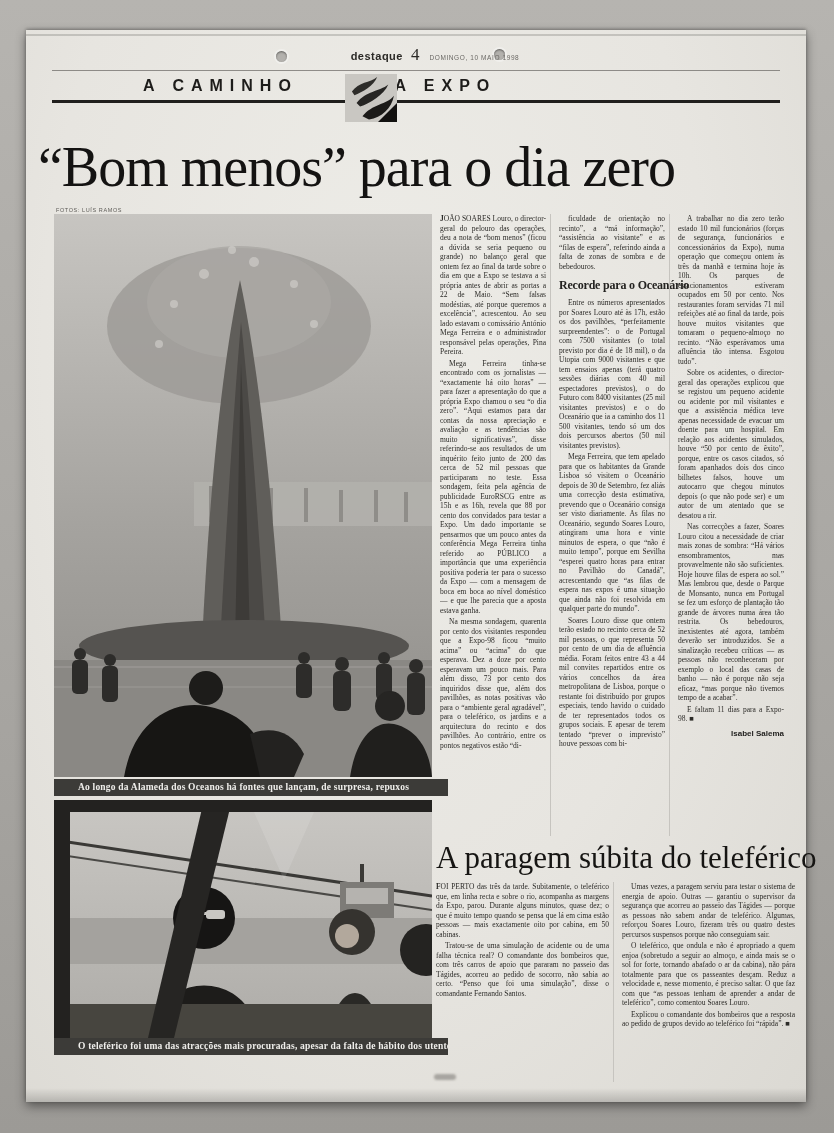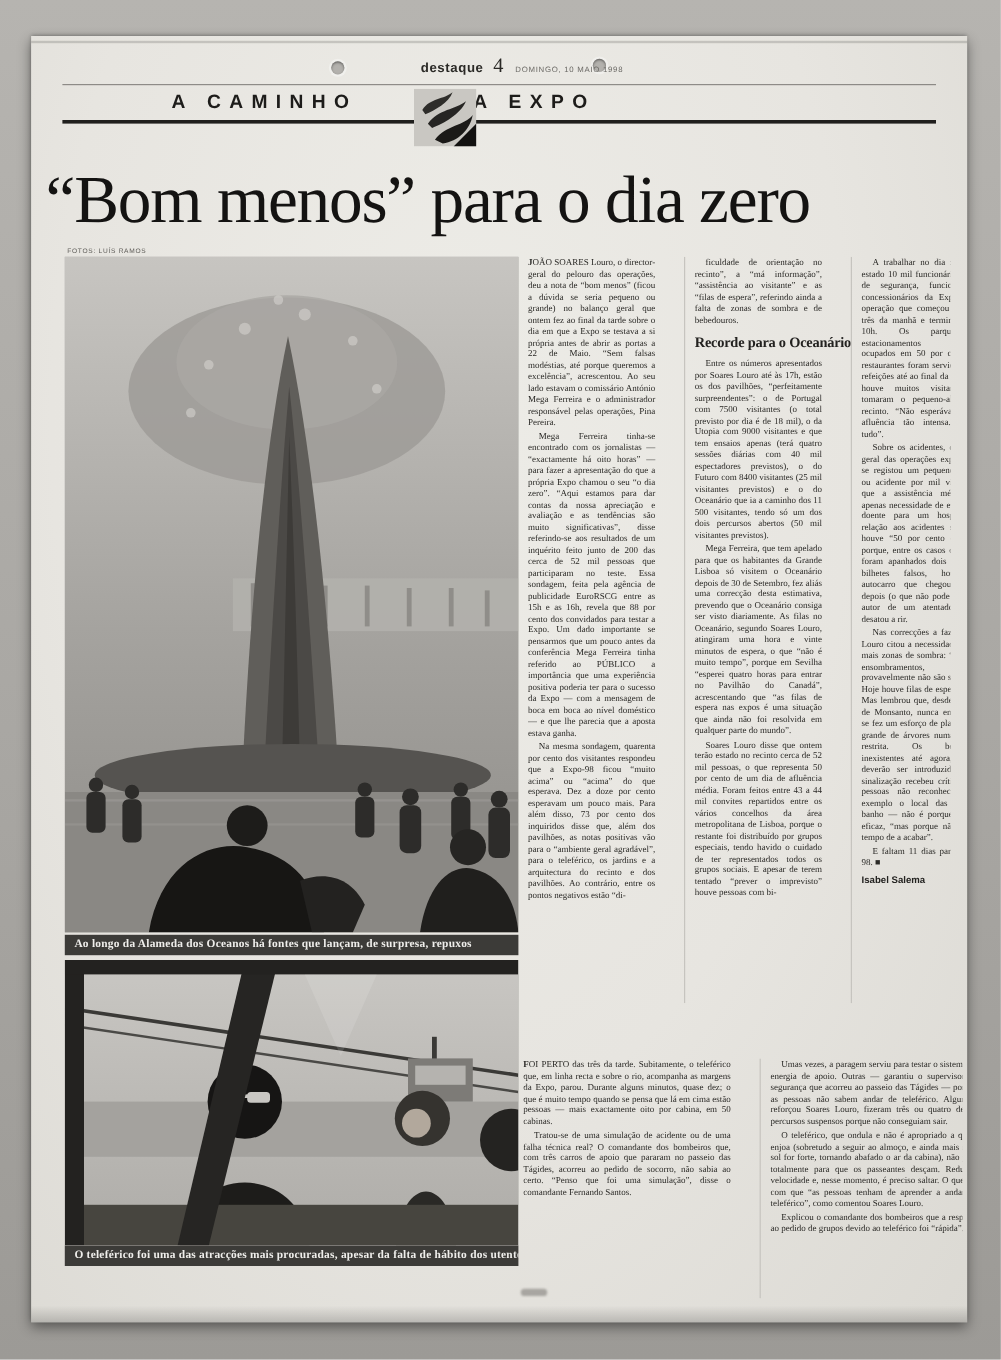--- a/index.html
+++ b/index.html
@@ -33,34 +33,34 @@
   .expo-logo{position:absolute;top:44px;left:319px;z-index:3;}
   
   .kicker{position:absolute;top:97px;left:30px;font-size:15px;font-weight:bold;color:#1e1d1b;}
   .headline{position:absolute;top:108px;left:12px;width:720px;font-size:56px;line-height:1.05;
     color:#141312;letter-spacing:-1px;white-space:nowrap;}
   .credit{position:absolute;top:177px;left:30px;font-family:"Liberation Sans",sans-serif;
     font-size:5.5px;letter-spacing:.6px;color:#5e5c58;}
   
   .photo{position:absolute;left:28px;width:378px;overflow:hidden;background:#9a9894;}
   .caption-bar{position:absolute;left:28px;width:370px;height:17px;line-height:17px;
-    background:#3c3b38;color:#efeeeb;font-size:9.5px;font-weight:bold;padding-left:8px;
+    background:#3c3b38;color:#efeeeb;font-size:9.5px;font-weight:bold;padding-left:24px;
     letter-spacing:.2px;white-space:nowrap;overflow:hidden;}
   
   .cols{position:absolute;display:flex;align-items:stretch;overflow:hidden;}
   .cols .col{width:106px;flex:none;}
-  .cols .col + .col{border-left:1px solid #c6c4bf;padding-left:8px;margin-left:24px;}
+  .cols .col + .col{border-left:1px solid #c6c4bf;padding-left:8px;margin-left:4px;}
   .cols2 .col{width:173px;}
   .col p{margin:0 0 2px 0;font-size:7.5px;line-height:9.5px;text-align:justify;
     color:#2b2a27;text-indent:9px;}
   .col p.first{text-indent:0;}
   .col p.first::first-letter{font-weight:bold;}
   .subhead{margin:8px 0 6px 0;font-size:12px;font-weight:600;letter-spacing:-.2px;
     color:#232220;white-space:nowrap;line-height:1.1;text-align:right;}
-  .byline{margin-top:5px;font-family:"Liberation Sans",sans-serif;
+  .byline{margin-top:5px;text-align:right;font-family:"Liberation Sans",sans-serif;
     font-weight:bold;font-size:8px;color:#232220;}
   .headline2{position:absolute;top:810px;left:410px;width:366px;text-align:center;
     font-size:31px;color:#161513;white-space:nowrap;}
   .smudge{position:absolute;top:1044px;left:408px;width:22px;height:6px;border-radius:3px;
     background:rgba(95,93,89,.45);filter:blur(1px);}
 </style>
 </head>
 <body>
 
 <div id="sheet">
@@ -211,20 +211,21 @@
       <circle cx="372" cy="150" r="26" fill="#242321"></circle>
       <rect x="16" y="204" width="362" height="34" fill="#47453f"></rect>
       <polygon points="150,0 178,0 120,238 94,238" fill="#262523"></polygon>
       <rect x="0" y="0" width="16" height="238" fill="#232220"></rect>
       <rect x="0" y="0" width="378" height="12" fill="#232220"></rect>
       <polygon points="200,12 260,12 230,80" fill="#ffffff" opacity=".12"></polygon>
     </svg>
   </div>
   <div class="caption-bar" style="top:1008px;">O teleférico foi uma das atracções mais procuradas, apesar da falta de hábito dos utentes</div>
 
+  <h2 class="headline2" style="margin:0;font-weight:normal;">A paragem súbita do teleférico</h2>
   <div class="cols cols2" style="top:852px;left:410px;width:366px;height:200px;">
     <div class="col">
       <p class="first">FOI PERTO das três da tarde. Subitamente, o teleférico que, em linha recta e sobre o rio, acompanha as margens da Expo, parou. Durante alguns minutos, quase dez; o que é muito tempo quando se pensa que lá em cima estão pessoas — mais exactamente oito por cabina, em 50 cabinas.</p>
       <p>Tratou-se de uma simulação de acidente ou de uma falha técnica real? O comandante dos bombeiros que, com três carros de apoio que pararam no passeio das Tágides, acorreu ao pedido de socorro, não sabia ao certo. “Penso que foi uma simulação”, disse o comandante Fernando Santos.</p>
     </div>
     <div class="col">
       <p>Umas vezes, a paragem serviu para testar o sistema de energia de apoio. Outras — garantiu o supervisor da segurança que acorreu ao passeio das Tágides — porque as pessoas não sabem andar de teleférico. Algumas, reforçou Soares Louro, fizeram três ou quatro destes percursos suspensos porque não conseguiam sair.</p>
       <p>O teleférico, que ondula e não é apropriado a quem enjoa (sobretudo a seguir ao almoço, e ainda mais se o sol for forte, tornando abafado o ar da cabina), não pára totalmente para que os passeantes desçam. Reduz a velocidade e, nesse momento, é preciso saltar. O que faz com que “as pessoas tenham de aprender a andar de teleférico”, como comentou Soares Louro.</p>
       <p>Explicou o comandante dos bombeiros que a resposta ao pedido de grupos devido ao teleférico foi “rápida”. ■</p>
     </div>

